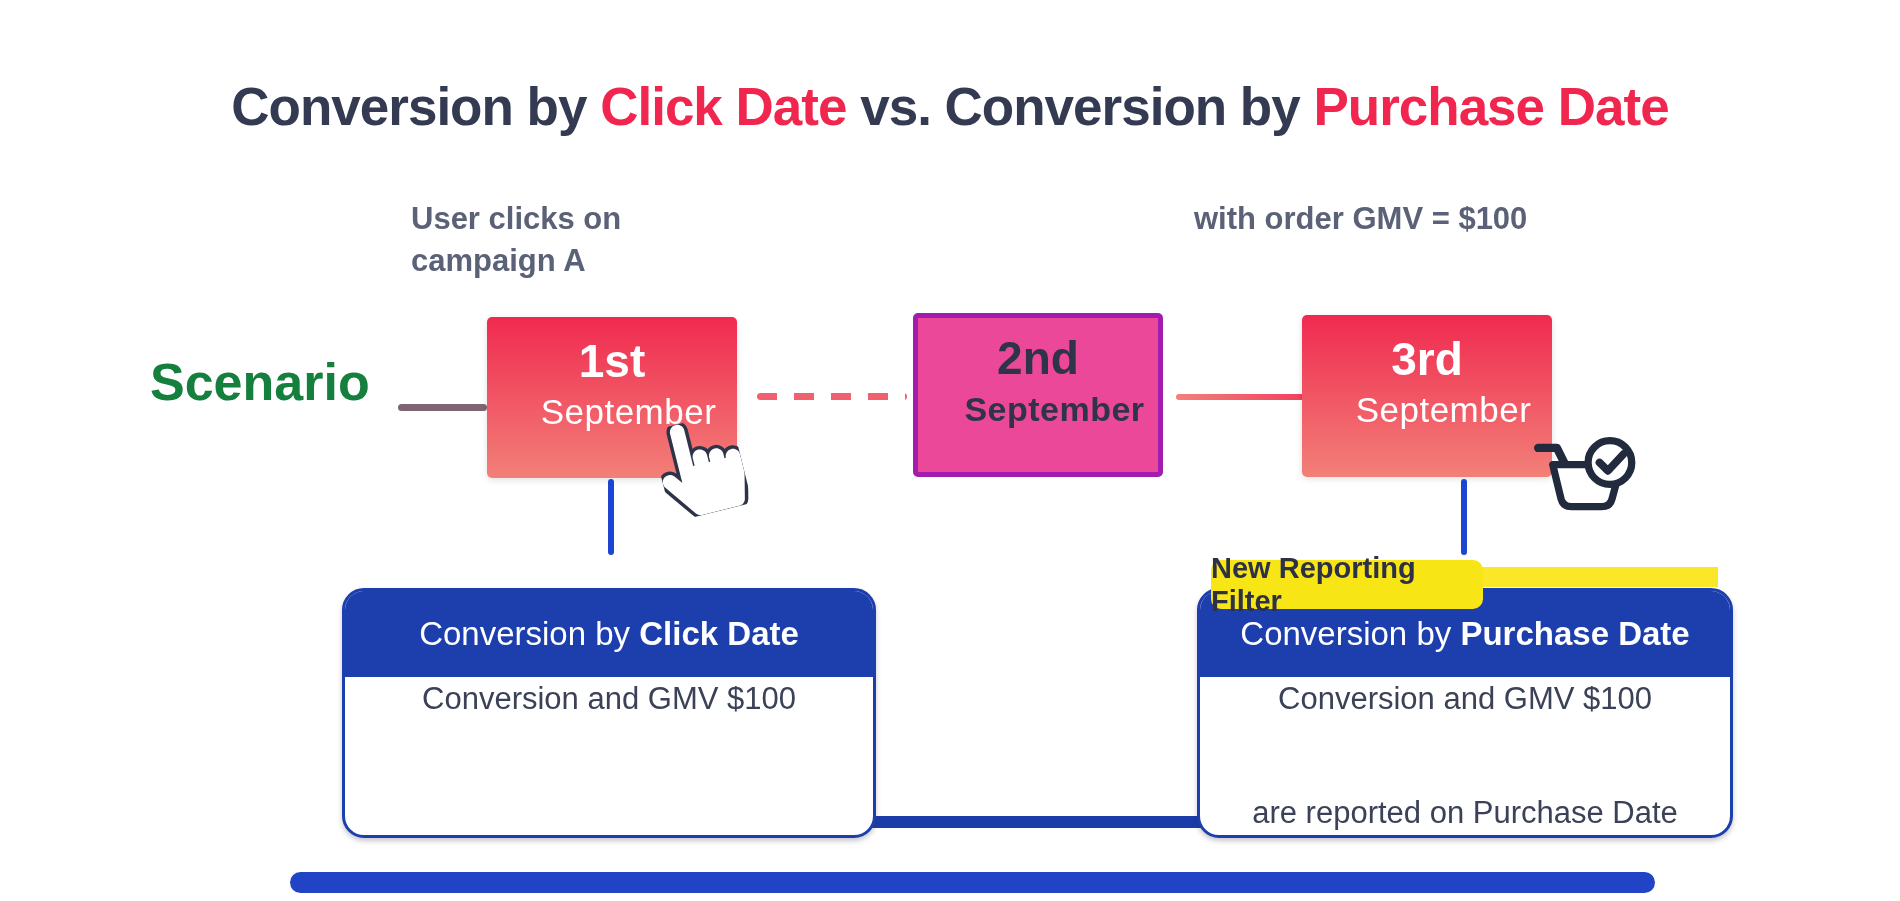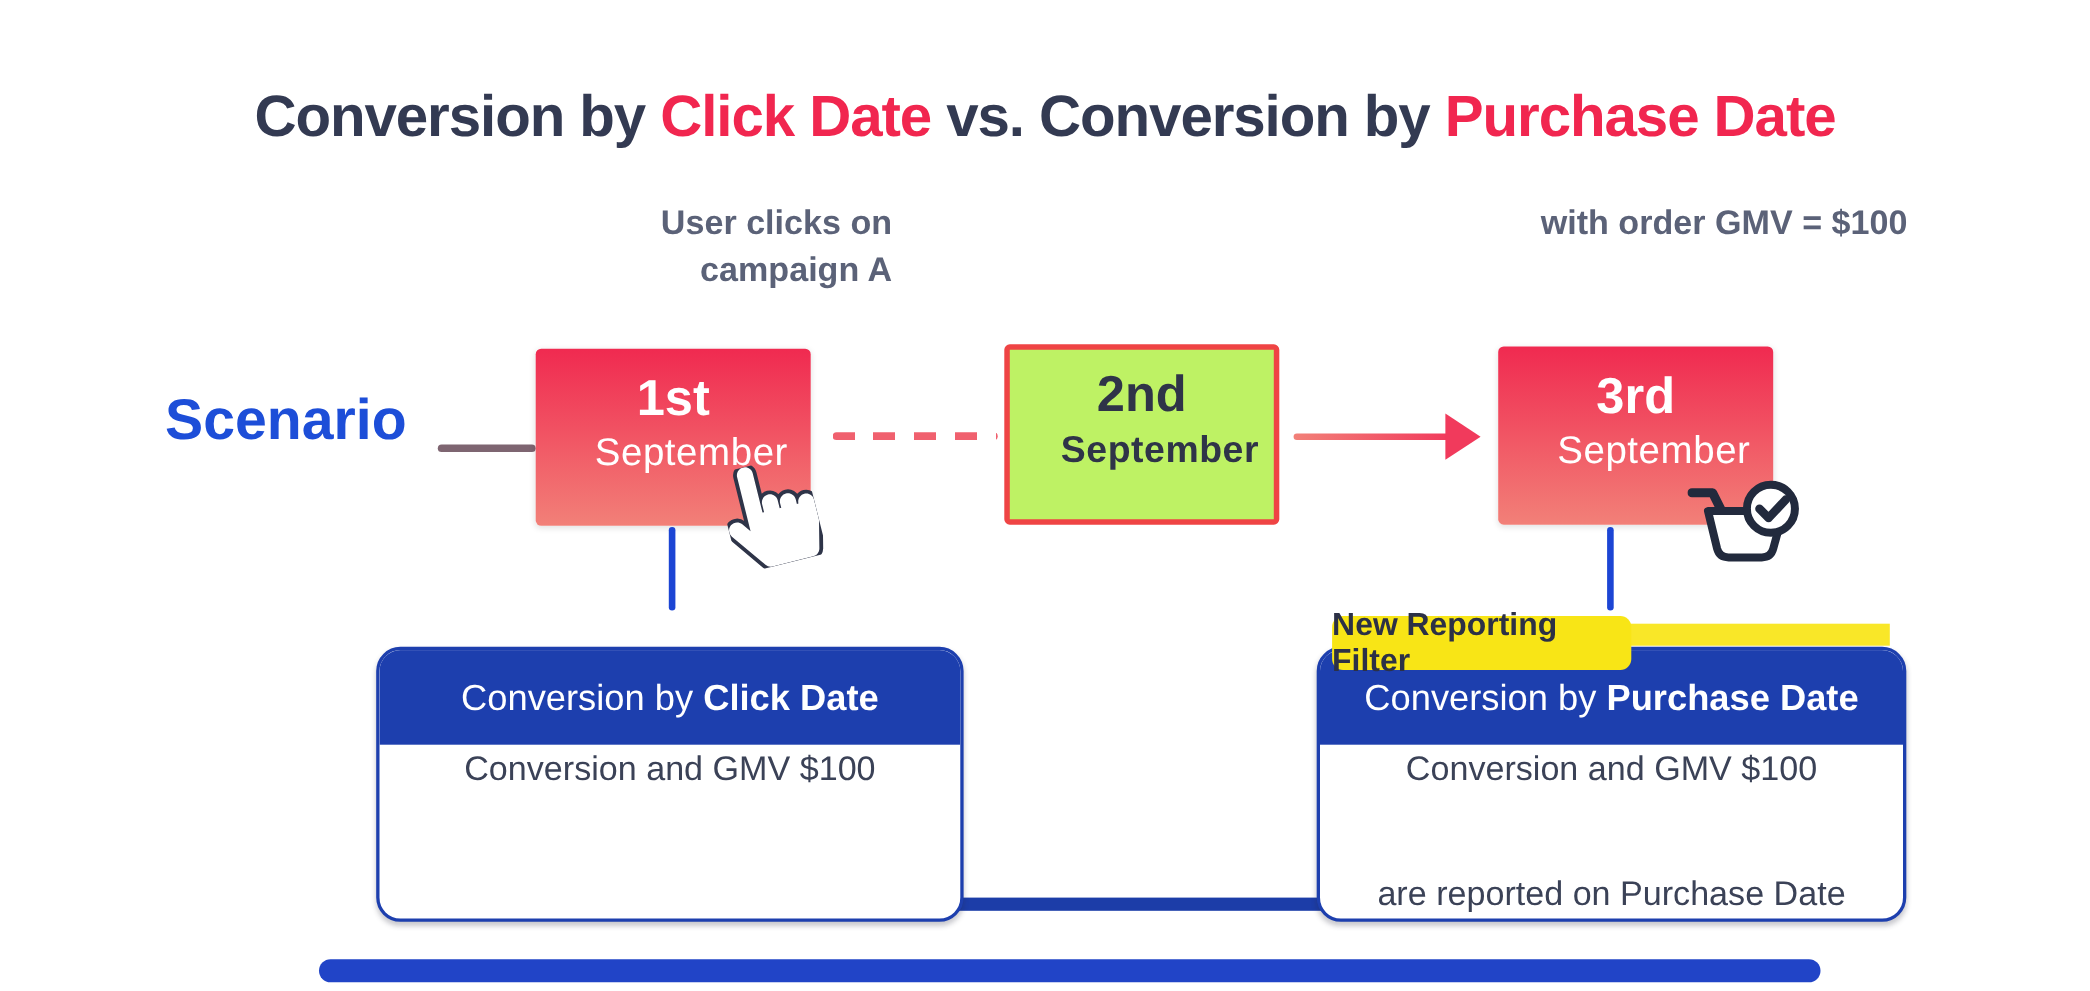--- a/index.html
+++ b/index.html
@@ -13,45 +13,45 @@
   
   .title{
     top:76px;left:0;width:1900px;text-align:center;
     font-size:53px;font-weight:700;letter-spacing:-1px;white-space:nowrap;
   }
   .title .navy{color:#333a52;}
   .title .pink{color:#f1264f;}
 
   
   .annotation{
-    top:182px;text-align:right;
+    top:198px;text-align:left;
     font-size:31px;font-weight:700;color:#5b6278;line-height:42px;
   }
   .annotation.left{left:411px;width:400px;}
   .annotation.right{left:1194px;width:540px;}
 
   
   .scenario{
-    left:150px;top:352px;font-size:52px;font-weight:800;color:#1d4ed8;
+    left:150px;top:352px;font-size:52px;font-weight:800;color:#15803d;
   }
   .scenario-line{
     left:398px;top:404px;width:89px;height:7px;border-radius:4px;background:#7e6571;
   }
 
   
   .datebox{
     width:250px;border-radius:5px;text-align:center;color:#fff;box-sizing:border-box;
   }
   .datebox .day{font-size:46px;font-weight:700;line-height:52px;margin-top:18px;}
   .datebox .month{font-size:35px;font-weight:300;line-height:42px;margin-top:4px;letter-spacing:.5px;padding-left:33px;}
   .box-fill{background:linear-gradient(180deg,#f02a50 0%,#f28078 100%);box-shadow:0 2px 6px rgba(0,0,0,.12);}
   .box1{left:487px;top:317px;height:161px;}
-  .box3{left:1362px;top:315px;height:162px;}
+  .box3{left:1302px;top:315px;height:162px;}
   .box2{
-    left:913px;top:313px;height:164px;background:#bef264;border:5px solid #ef4444;color:#2f3448;
+    left:913px;top:313px;height:164px;background:#ec4899;border:5px solid #a21caf;color:#2f3448;
   }
   .box2 .day{font-weight:800;margin-top:14px;}
   .box2 .month{font-weight:700;font-size:34px;}
 
   
   .dashed-line{
     left:757px;top:393px;width:150px;height:7px;border-radius:4px;
     background:repeating-linear-gradient(90deg,#f0606e 0 20px,transparent 20px 37px);
   }
   .arrow-line{

